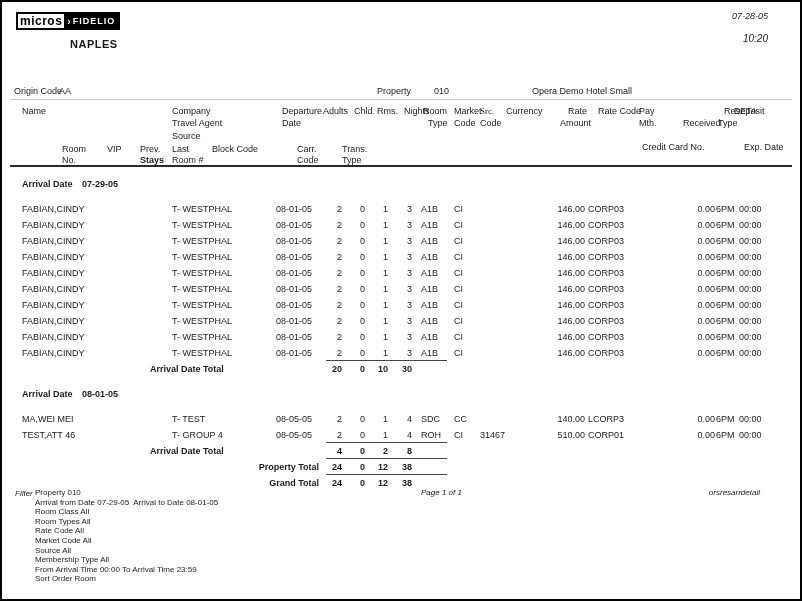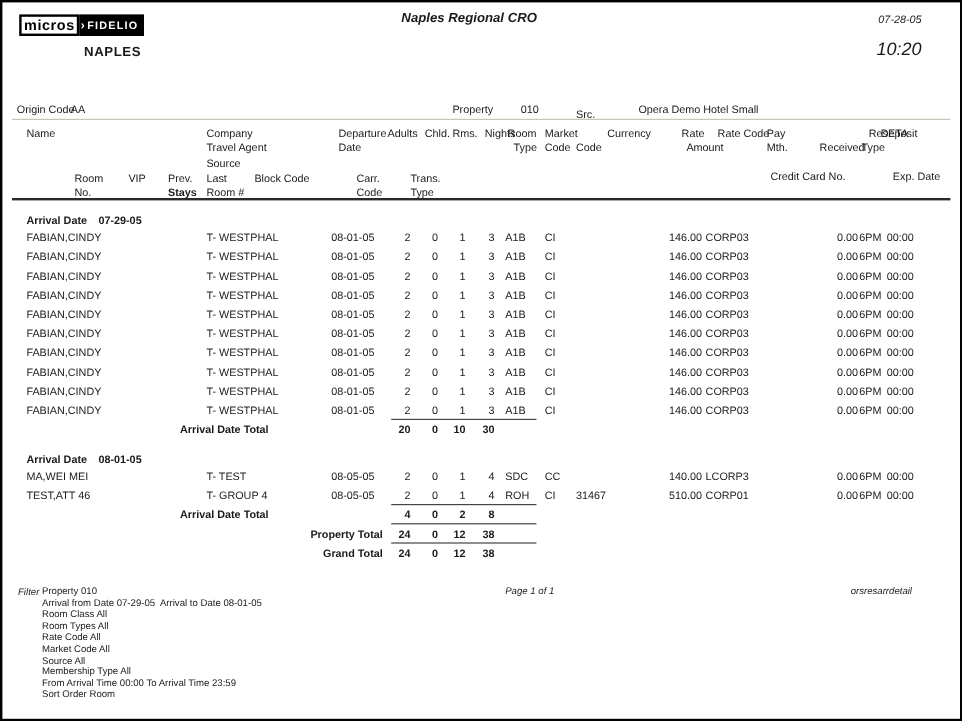--- a/index.html
+++ b/index.html
@@ -13,33 +13,33 @@
   .logo{position:absolute;left:14px;top:10px;display:flex;align-items:stretch;height:18px;}
   .logo .micros{border:2px solid #000;background:#fff;color:#000;font-weight:bold;
     font-size:12px;line-height:14px;padding:0 2px;letter-spacing:0.5px;}
   .logo .fidelio{background:#000;color:#fff;font-weight:bold;font-size:9px;
     display:flex;align-items:center;padding:0 5px 0 1px;letter-spacing:1px;}
   .logo .arrow{color:#fff;font-size:10px;margin-right:1px;font-weight:bold;}
   .naples{left:28px;top:36px;font-size:11px;font-weight:bold;letter-spacing:0.5px;padding-left:40px;}
   .rtitle{left:0;right:20px;top:7px;text-align:center;font-size:11px;font-weight:bold;font-style:italic;}
   .rsubtitle{left:0;right:40px;top:44px;text-align:center;font-size:11px;font-weight:bold;font-style:italic;}
   .rdate{right:32px;top:9px;font-size:9px;font-style:italic;}
-  .rtime{right:32px;top:31px;font-size:15px;font-style:italic;}
+  .rtime{right:32px;top:31px;font-size:10px;font-style:italic;}
   
   .info{font-size:9px;}
   .faintline{position:absolute;left:8px;right:8px;top:97px;height:1px;background:#c6c6b8;}
   
   .colhead{font-size:9px;}
   .mainrule{position:absolute;left:8px;width:782px;top:163px;height:2px;background:#2a2a2a;}
   
   .body{position:absolute;left:0;top:168px;width:798px;font-size:9px;}
   .section-header{position:relative;height:14px;margin-top:9px;font-weight:bold;}
   .section-header .slabel{position:absolute;left:20px;}
   .section-header .sdate{position:absolute;left:68px;padding-left:12px;}
-  .rows{}
+  .rows{margin-top:11px;}
   .row{position:relative;height:16px;}
   .cell{position:absolute;top:0;white-space:nowrap;}
   .c-name{left:20px;}
   .c-company{left:170px;}
   .c-dep{left:256px;width:54px;text-align:right;}
   .c-adults{left:300px;width:40px;text-align:right;}
   .c-chld{left:331px;width:32px;text-align:right;}
   .c-rms{left:354px;width:32px;text-align:right;}
   .c-nights{left:378px;width:32px;text-align:right;}
   .c-rtype{left:419px;}
@@ -67,21 +67,20 @@
 <div class="page">
 
   <div class="logo">
     <span class="micros">micros</span>
     <span class="fidelio">
         <span class="arrow">›</span>
         <span>FIDELIO</span>
       </span>
   </div>
   <div class="abs naples">NAPLES</div>
-  <div class="abs rtitle">Naples Regional CRO</div>
   <div class="abs rdate">07-28-05</div>
   <div class="abs rtime">10:20</div>
 
   <div class="abs info" style="left:12px;top:84px;">Origin Code</div>
   <div class="abs info" style="left:57px;top:84px;">AA</div>
   <div class="abs info" style="left:375px;top:84px;">Property</div>
   <div class="abs info" style="left:432px;top:84px;">010</div>
   <div class="abs info" style="left:530px;top:84px;">Opera Demo Hotel Small</div>
   <div class="faintline"></div>
 
@@ -92,25 +91,25 @@
   <div class="abs colhead" style="left:280px;top:104px;">Departure</div>
   <div class="abs colhead" style="left:280px;top:116px;">Date</div>
   <div class="abs colhead" style="left:321px;top:104px;">Adults</div>
   <div class="abs colhead" style="left:352px;top:104px;">Chld.</div>
   <div class="abs colhead" style="left:375px;top:104px;">Rms.</div>
   <div class="abs colhead" style="left:402px;top:104px;">Nights</div>
   <div class="abs colhead" style="left:421px;top:104px;">Room</div>
   <div class="abs colhead" style="left:426px;top:116px;">Type</div>
   <div class="abs colhead" style="left:452px;top:104px;">Market</div>
   <div class="abs colhead" style="left:452px;top:116px;">Code</div>
-  <div class="abs colhead" style="left:478px;top:88px;">Src.</div>
+  <div class="abs colhead" style="left:478px;top:104px;font-family:Liberation Serif, serif;">Src.</div>
   <div class="abs colhead" style="left:478px;top:116px;">Code</div>
   <div class="abs colhead" style="left:504px;top:104px;">Currency</div>
   <div class="abs colhead" style="left:566px;top:104px;">Rate</div>
-  <div class="abs colhead" style="left:558px;top:116px;margin-left:12px;">Amount</div>
+  <div class="abs colhead" style="left:558px;top:116px;">Amount</div>
   <div class="abs colhead" style="left:596px;top:104px;">Rate Code</div>
   <div class="abs colhead" style="left:637px;top:104px;">Pay</div>
   <div class="abs colhead" style="left:637px;top:116px;">Mth.</div>
   <div class="abs colhead" style="left:688px;top:104px;padding-left:44px;">Deposit</div>
   <div class="abs colhead" style="left:681px;top:116px;">Received</div>
   <div class="abs colhead" style="left:722px;top:104px;">Res.</div>
   <div class="abs colhead" style="left:716px;top:116px;">Type</div>
   <div class="abs colhead" style="left:738px;top:104px;">ETA</div>
 
   <div class="abs colhead" style="left:60px;top:142px;">Room</div>

